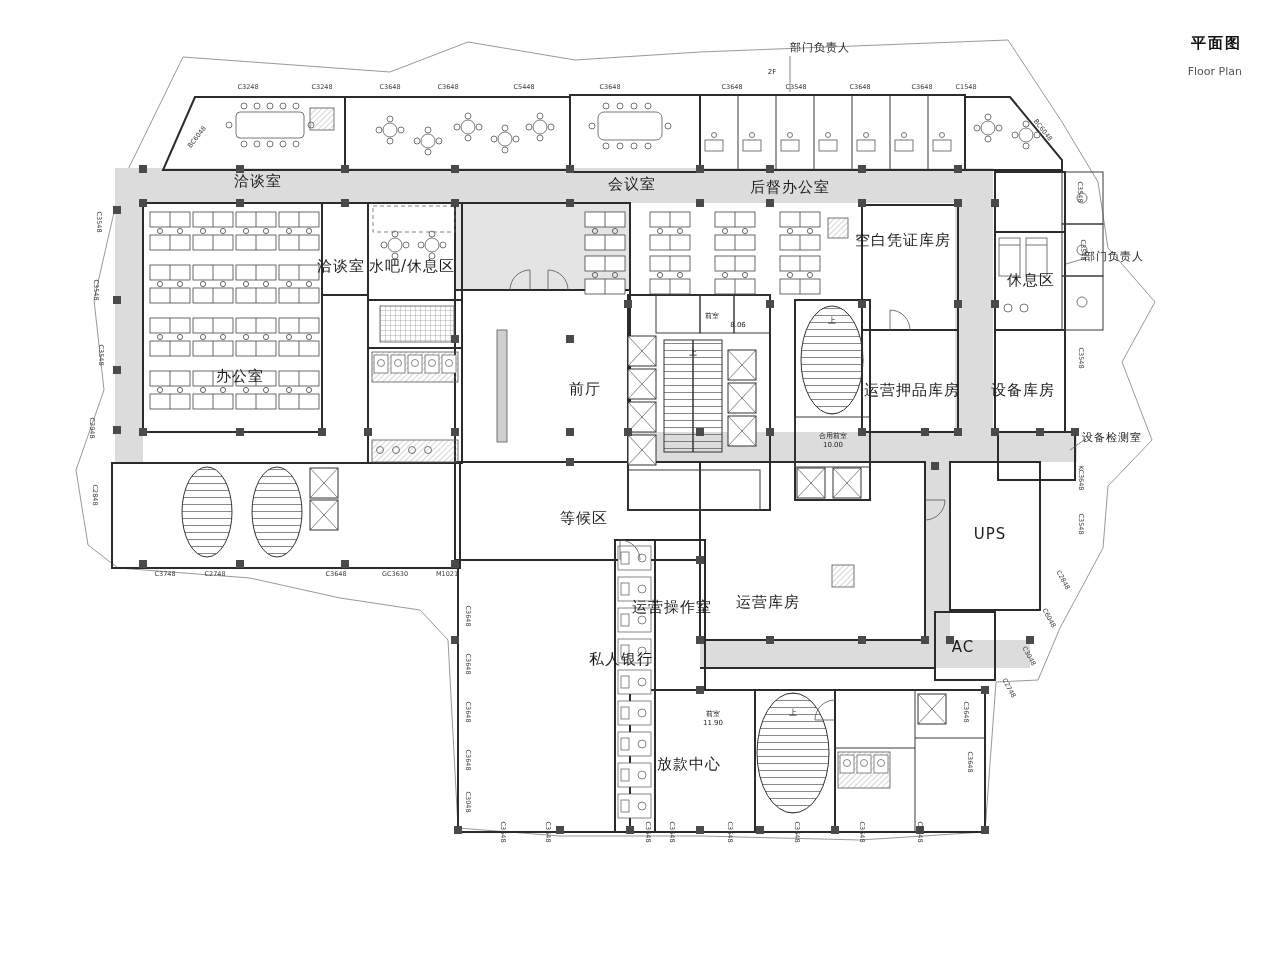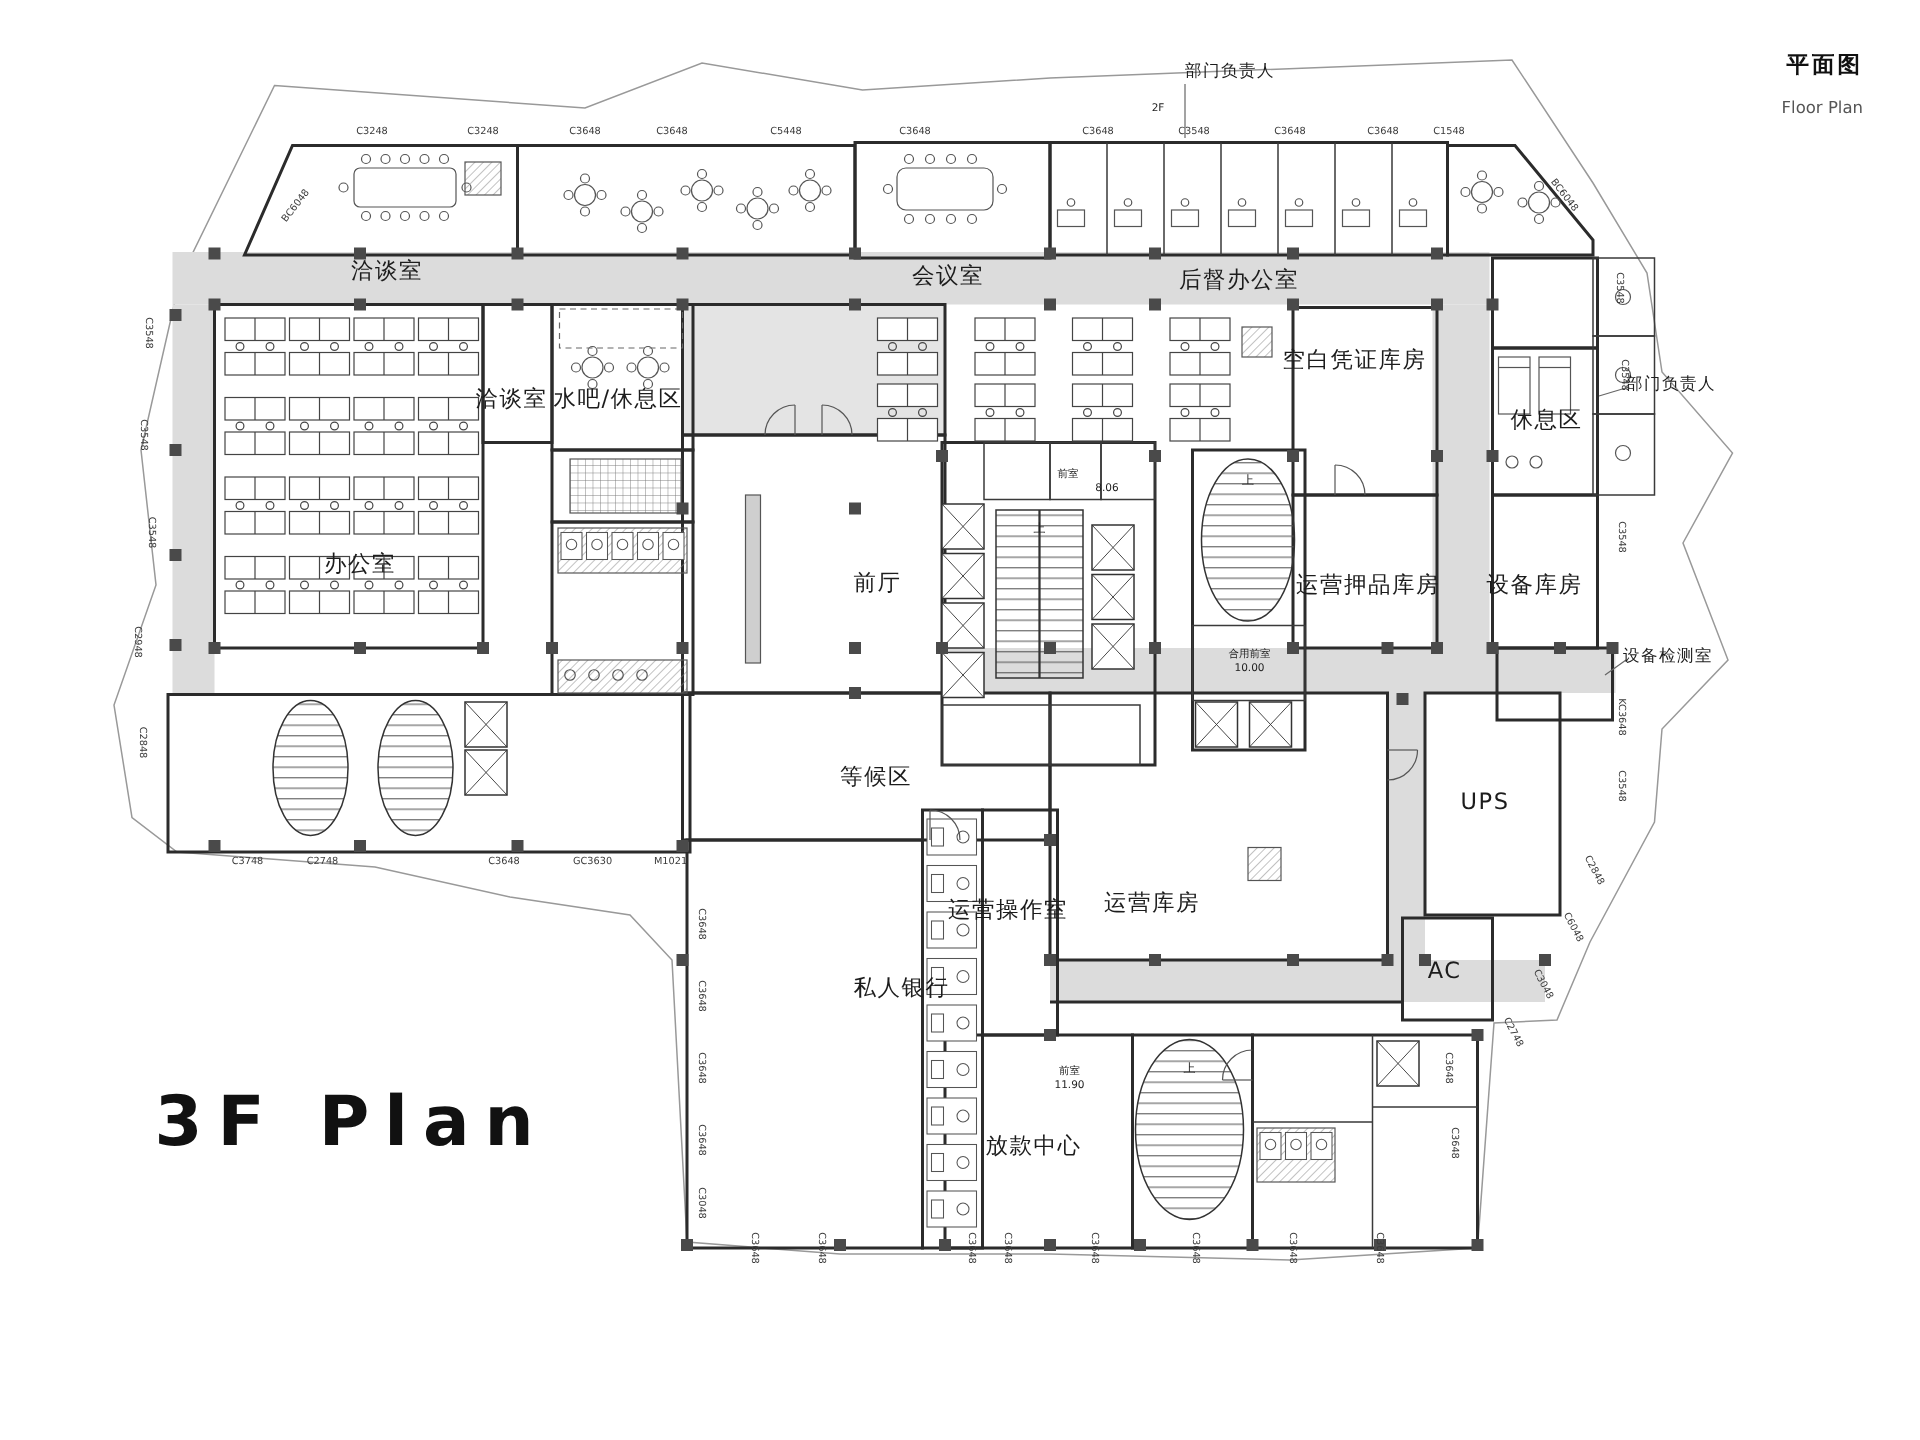--- a/index.html
+++ b/index.html
@@ -366,35 +366,35 @@
     <g stroke="#666" stroke-width="0.8">
       <line x1="790" y1="56" x2="790" y2="92"></line>
       <line x1="1086" y1="258" x2="1066" y2="264"></line>
       <line x1="1084" y1="440" x2="1070" y2="450"></line>
     </g>
   </svg>
 
   <div id="labels">
       <div class="lbl room-label" style="left: 258px; top: 181px; transform: translate(-50%, -50%) rotate(0deg);">洽谈室</div>
       <div class="lbl room-label" style="left: 632px; top: 184px; transform: translate(-50%, -50%) rotate(0deg);">会议室</div>
-      <div class="lbl room-label" style="left: 790px; top: 187px; transform: translate(-50%, -50%) rotate(0deg); margin-left: 36px;">后督办公室</div>
+      <div class="lbl room-label" style="left: 790px; top: 187px; transform: translate(-50%, -50%) rotate(0deg);">后督办公室</div>
       <div class="lbl room-label" style="left: 341px; top: 266px; transform: translate(-50%, -50%) rotate(0deg);">洽谈室</div>
       <div class="lbl room-label" style="left: 412px; top: 266px; transform: translate(-50%, -50%) rotate(0deg);">水吧/休息区</div>
       <div class="lbl room-label" style="left: 240px; top: 376px; transform: translate(-50%, -50%) rotate(0deg);">办公室</div>
       <div class="lbl room-label" style="left: 903px; top: 240px; transform: translate(-50%, -50%) rotate(0deg);">空白凭证库房</div>
       <div class="lbl room-label" style="left: 1031px; top: 280px; transform: translate(-50%, -50%) rotate(0deg);">休息区</div>
       <div class="lbl room-label" style="left: 912px; top: 390px; transform: translate(-50%, -50%) rotate(0deg); text-align: center;">运营押品库房</div>
       <div class="lbl room-label" style="left: 1023px; top: 390px; transform: translate(-50%, -50%) rotate(0deg);">设备库房</div>
       <div class="lbl room-label" style="left: 585px; top: 389px; transform: translate(-50%, -50%) rotate(0deg);">前厅</div>
       <div class="lbl room-label" style="left: 584px; top: 518px; transform: translate(-50%, -50%) rotate(0deg);">等候区</div>
       <div class="lbl room-label" style="left: 990px; top: 534px; transform: translate(-50%, -50%) rotate(0deg);">UPS</div>
       <div class="lbl room-label" style="left: 672px; top: 607px; transform: translate(-50%, -50%) rotate(0deg);">运营操作室</div>
       <div class="lbl room-label" style="left: 768px; top: 602px; transform: translate(-50%, -50%) rotate(0deg);">运营库房</div>
       <div class="lbl room-label" style="left: 963px; top: 647px; transform: translate(-50%, -50%) rotate(0deg);">AC</div>
-      <div class="lbl room-label" style="left: 601px; top: 659px; transform: translate(-50%, -50%) rotate(0deg);">私人银行</div>
+      <div class="lbl room-label" style="left: 621px; top: 659px; transform: translate(-50%, -50%) rotate(0deg);">私人银行</div>
       <div class="lbl room-label" style="left: 689px; top: 764px; transform: translate(-50%, -50%) rotate(0deg);">放款中心</div>
       <div class="lbl annotation-label" style="left: 820px; top: 47px; transform: translate(-50%, -50%) rotate(0deg);">部门负责人</div>
       <div class="lbl annotation-label" style="left: 1114px; top: 256px; transform: translate(-50%, -50%) rotate(0deg);">部门负责人</div>
       <div class="lbl annotation-label" style="left: 1112px; top: 437px; transform: translate(-50%, -50%) rotate(0deg);">设备检测室</div>
       <div class="lbl small-label" style="left: 772px; top: 72px; transform: translate(-50%, -50%) rotate(0deg);">2F</div>
       <div class="lbl small-label" style="left: 712px; top: 316px; transform: translate(-50%, -50%) rotate(0deg);">前室</div>
       <div class="lbl small-label" style="left: 738px; top: 325px; transform: translate(-50%, -50%) rotate(0deg);">8.06</div>
       <div class="lbl small-label" style="left: 833px; top: 436px; transform: translate(-50%, -50%) rotate(0deg);">合用前室</div>
       <div class="lbl small-label" style="left: 833px; top: 445px; transform: translate(-50%, -50%) rotate(0deg);">10.00</div>
       <div class="lbl small-label" style="left: 713px; top: 714px; transform: translate(-50%, -50%) rotate(0deg);">前室</div>
@@ -450,16 +450,15 @@
       <div class="lbl perimeter-code" style="left: 966px; top: 712px; transform: translate(-50%, -50%) rotate(90deg);">C3648</div>
       <div class="lbl perimeter-code" style="left: 970px; top: 762px; transform: translate(-50%, -50%) rotate(90deg);">C3648</div>
     </div>
 
   <div class="corner">
     <div class="corner-zh">平面图</div>
     <div class="corner-en">Floor Plan</div>
   </div>
 
   <div class="titleblock">
-    <div class="title-main">3F Plan</div>
   </div>
 
 </div>
 
 </body></html>

